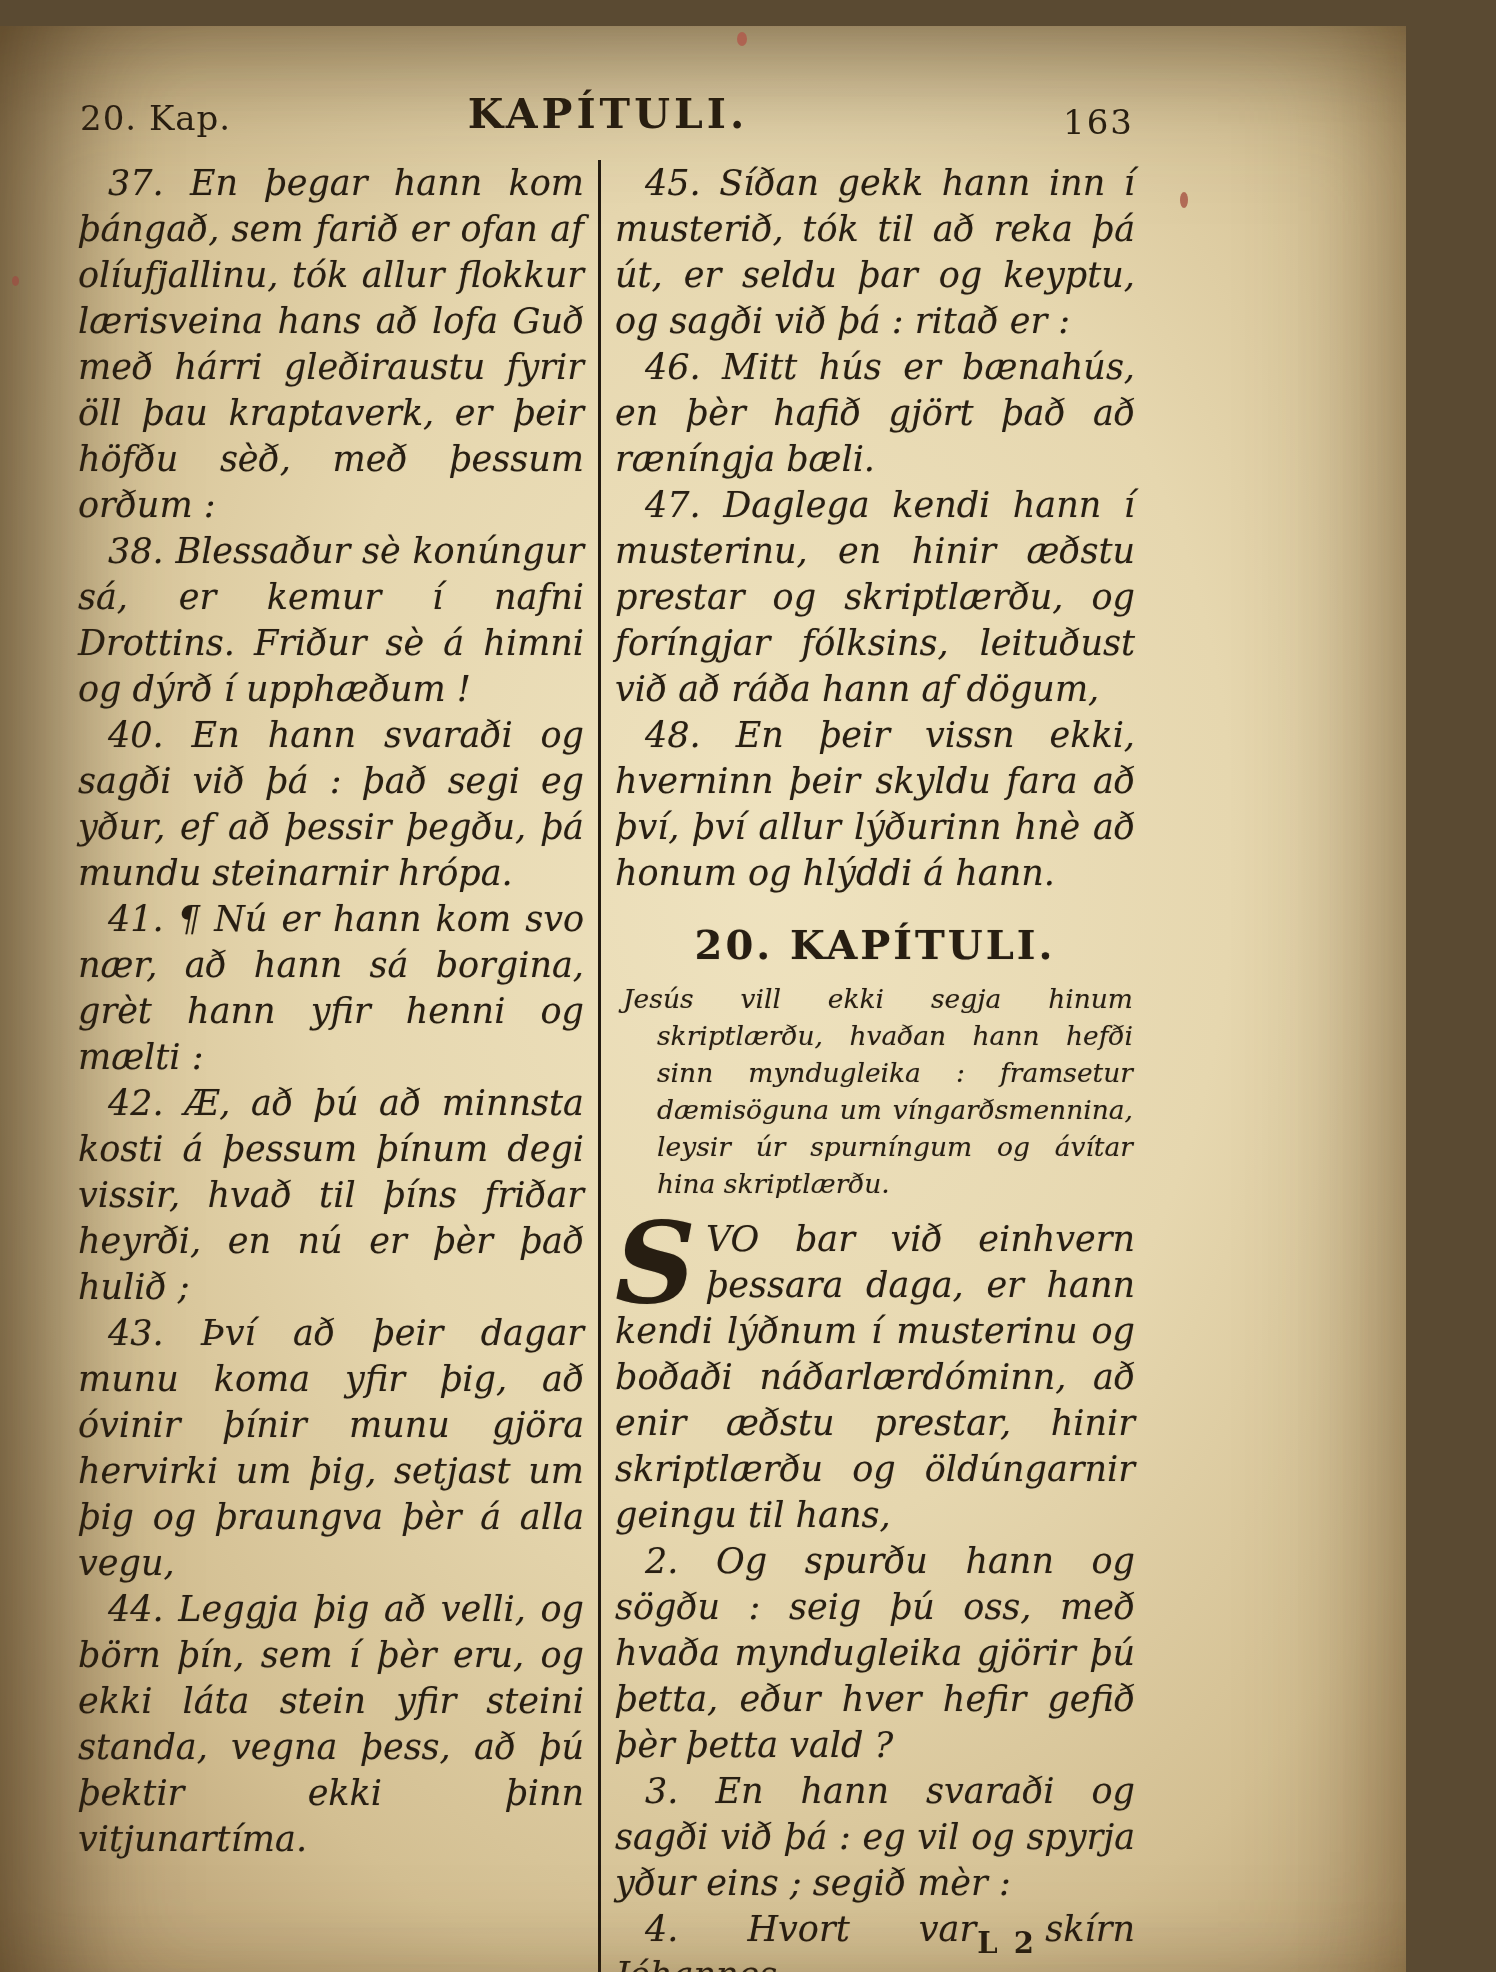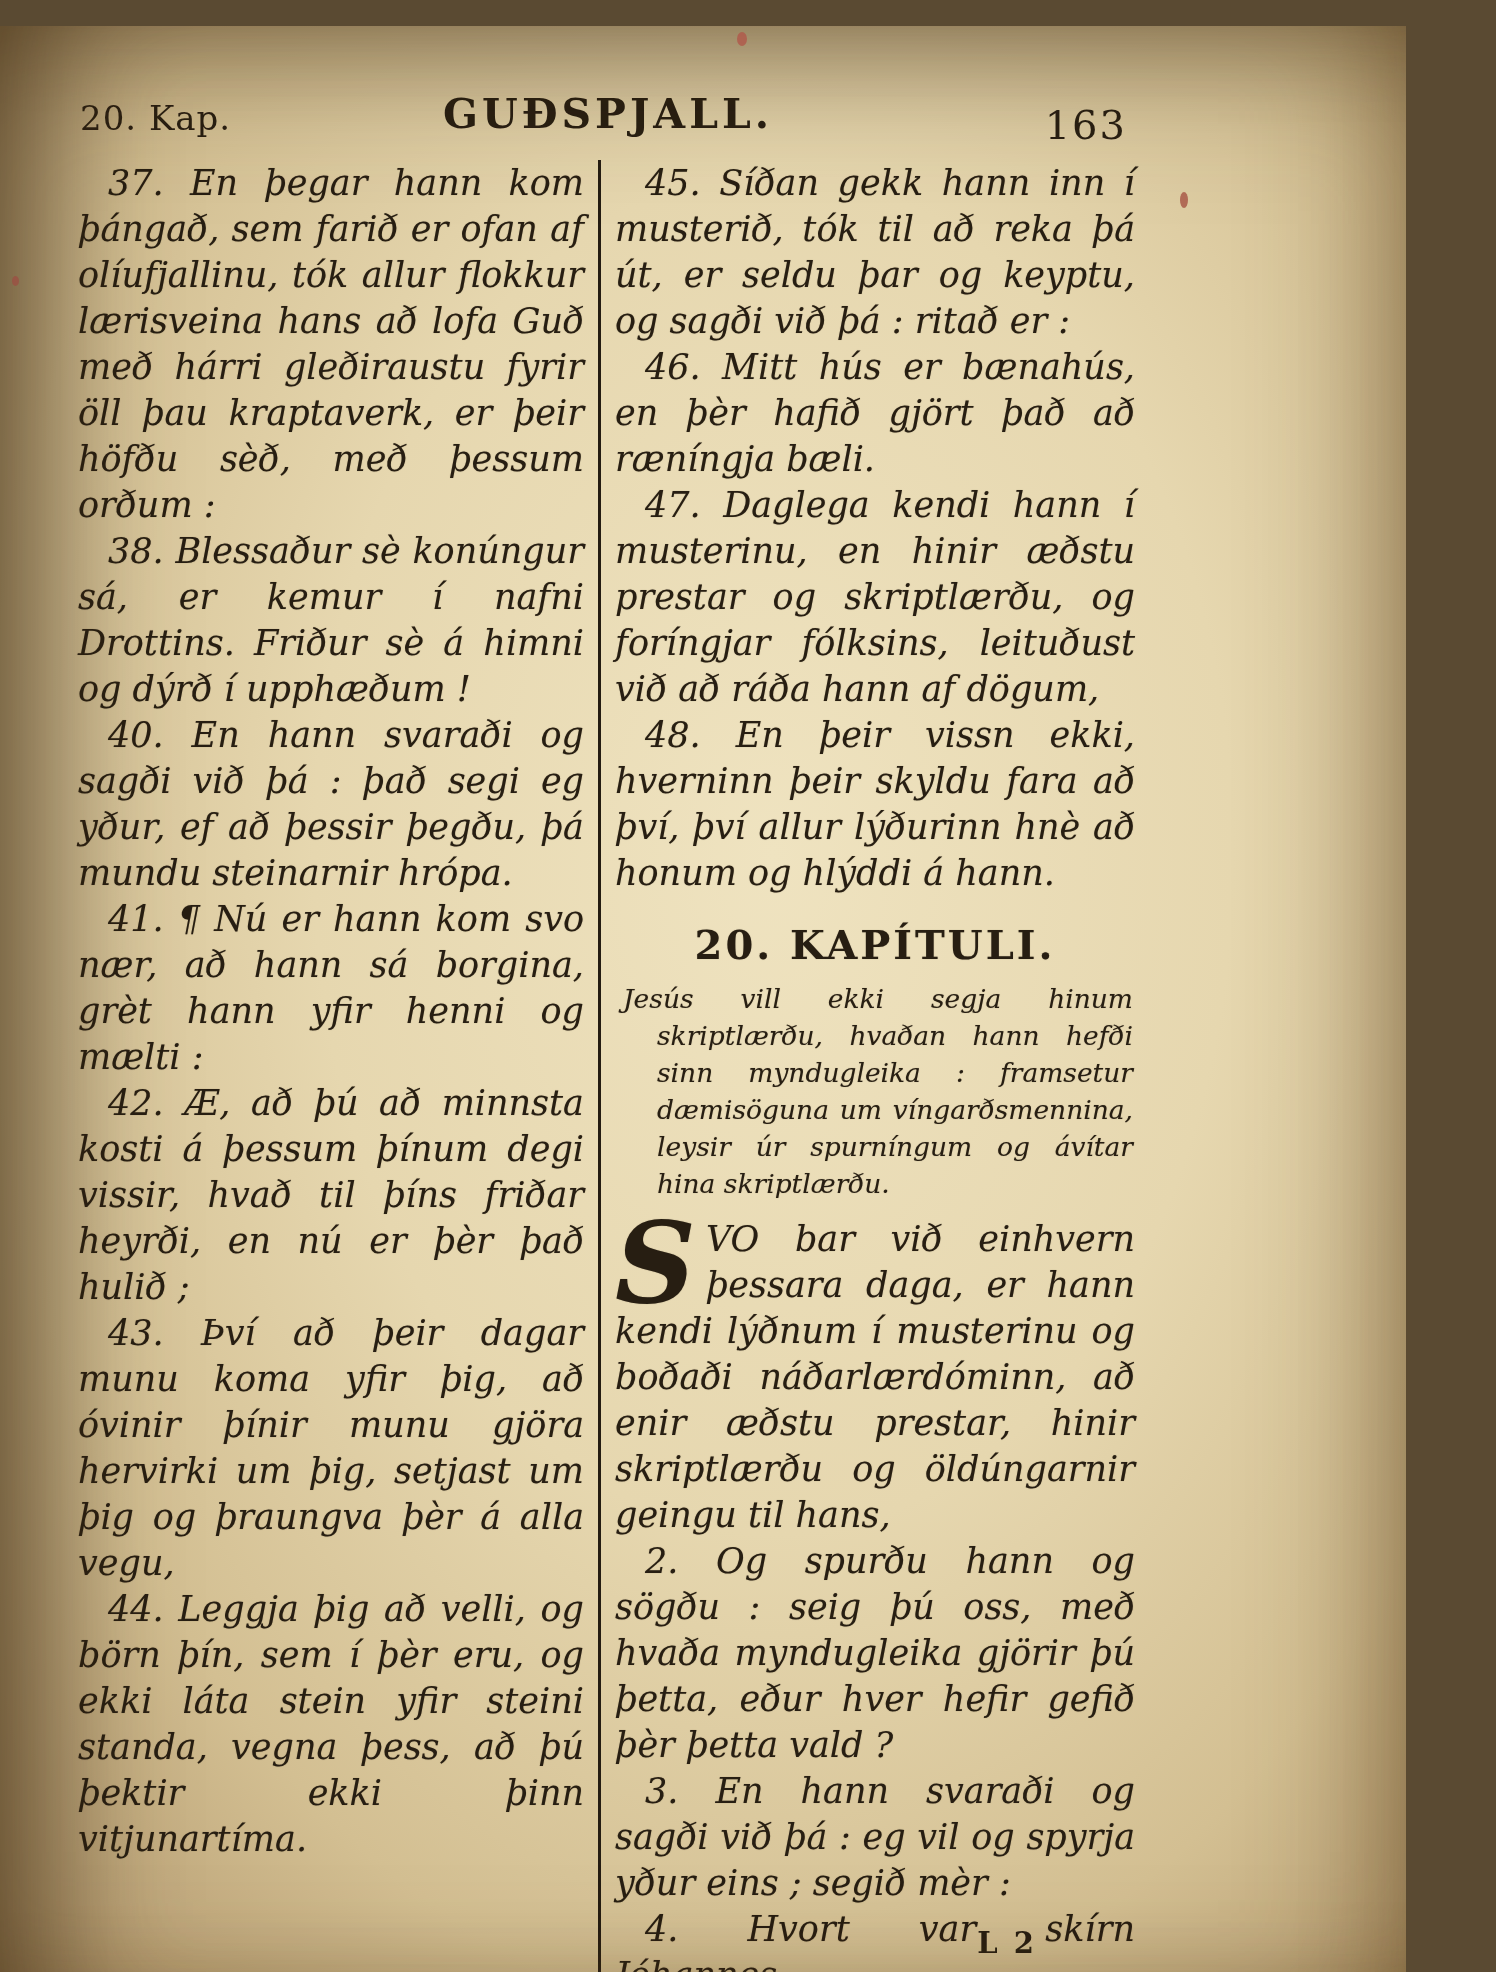--- a/index.html
+++ b/index.html
@@ -26,21 +26,21 @@
   .speck-3{left:12px;top:250px;width:7px;height:10px;background:#9e4c41;opacity:.7;}
 
   .textblock{position:absolute;left:78px;top:64px;width:1060px;z-index:2;}
 
   .pagehead{position:relative;height:52px;}
   .head-left{position:absolute;left:2px;top:8px;font-size:34px;letter-spacing:1px;}
   .head-center{
     position:absolute;left:50%;top:0;transform:translateX(-50%);
     font-size:41px;font-weight:bold;letter-spacing:4px;
   }
-  .head-right{position:absolute;right:11px;top:12px;font-size:40px;letter-spacing:2px;}
+  .head-right{position:absolute;right:4px;top:12px;font-size:34px;letter-spacing:2px;}
 
   .columns{display:flex;margin-top:18px;}
   .col{width:506px;font-size:35px;line-height:46px;text-align:justify;
        text-shadow:0 0 1px rgba(45,33,16,0.35);}
   .col-right{width:520px;}
   .rule{width:3px;background:#241c12;margin:0 14px 0 14px;}
 
   p.verse{margin:0;text-indent:30px;font-style:italic;}
   p.opening{text-indent:0;}
 
@@ -71,21 +71,21 @@
 </style>
 </head>
 <body>
 
 <div class="page">
 
   <div class="textblock">
 
     <div class="pagehead">
       <span class="head-left">20. Kap.</span>
-      <span class="head-center">GUÐSPJALL.</span>
+      <span class="head-center">KAPÍTULI.</span>
       <span class="head-right">163</span>
     </div>
 
     <div class="columns">
 
       <div class="col col-left">
         <p class="verse">37. En þegar hann kom þángað, sem farið er ofan af olíufjallinu, tók allur flokkur lærisveina hans að lofa Guð með hárri gleðiraustu fyrir öll þau kraptaverk, er þeir höfðu sèð, með þessum orðum :</p>
         <p class="verse">38. Blessaður sè konúngur sá, er kemur í nafni Drottins. Friður sè á himni og dýrð í upphæðum !</p>
         <p class="verse">40. En hann svaraði og sagði við þá :  það segi eg yður, ef að þessir þegðu, þá mundu steinarnir hrópa.</p>
         <p class="verse">41. ¶ Nú er hann kom svo nær, að hann sá borgina, grèt hann yfir henni og mælti :</p>

